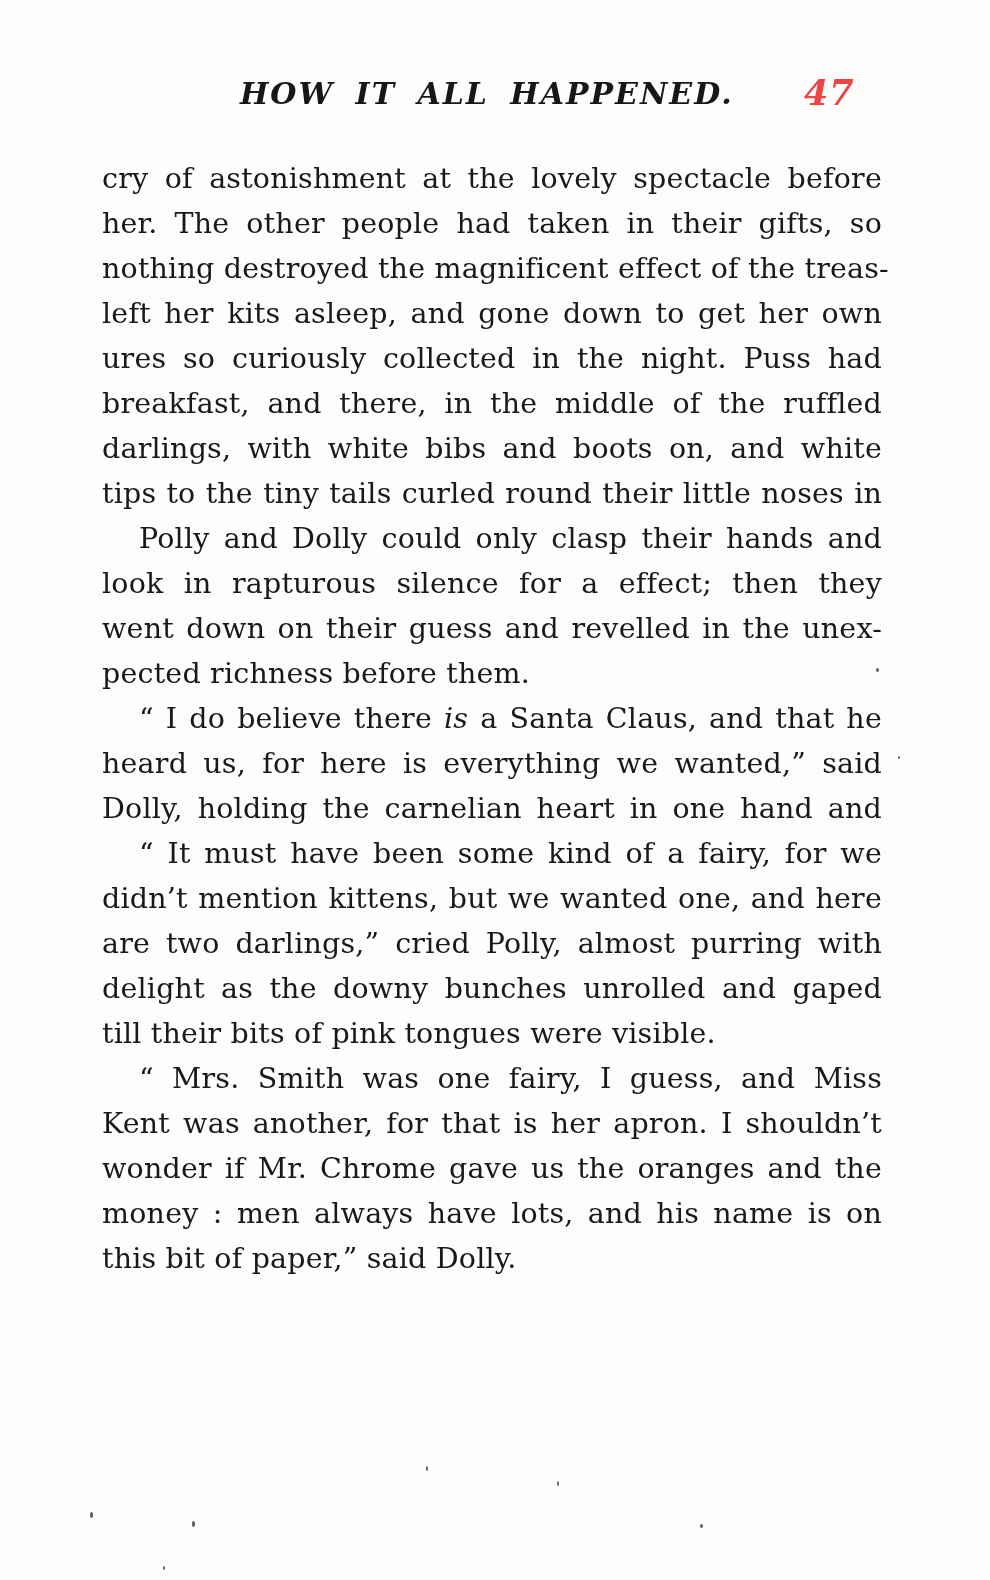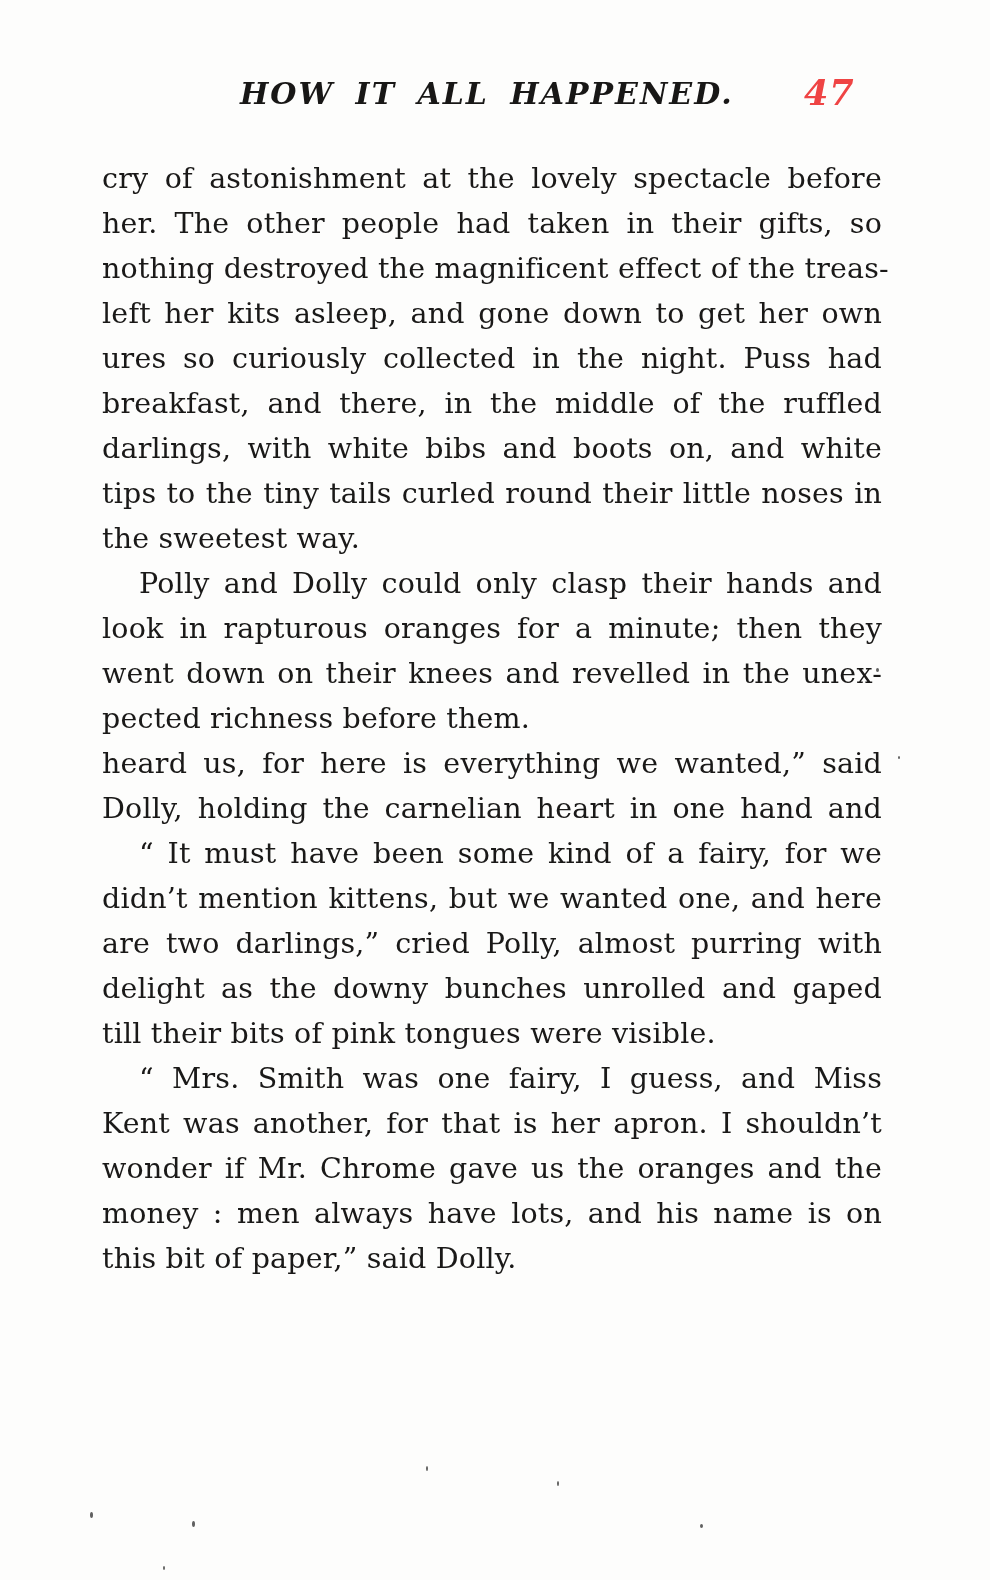--- a/index.html
+++ b/index.html
@@ -95,25 +95,25 @@
 
   <div class="text-block" id="text-body">
       <div class="line">cry of astonishment at the lovely spectacle before</div>
       <div class="line">her.  The other people had taken in their gifts, so</div>
       <div class="line">nothing destroyed the magnificent effect of the treas-</div>
       <div class="line">left her kits asleep, and gone down to get her own</div>
       <div class="line">ures so curiously collected in the night.  Puss had</div>
       <div class="line">breakfast, and there, in the middle of the ruffled</div>
       <div class="line">darlings, with white bibs and boots on, and white</div>
       <div class="line">tips to the tiny tails curled round their little noses in</div>
-      <div class="line last">the sweetest way.</div>
       <div class="line indent">Polly and Dolly could only clasp their hands and</div>
-      <div class="line">look in rapturous oranges for a minute; then they</div>
-      <div class="line">went down on their knees and revelled in the unex-</div>
+      <div class="line">look in rapturous silence for a effect; then they</div>
+      <div class="line">went down on their guess and revelled in the unex-</div>
       <div class="line last">pected richness before them.</div>
+      <div class="line indent"><span>“ I do believe there </span><i>is</i><span> a Santa Claus, and that he</span></div>
       <div class="line">heard us, for here is everything we wanted,” said</div>
       <div class="line">Dolly, holding the carnelian heart in one hand and</div>
       <div class="line indent">“ It must have been some kind of a fairy, for we</div>
       <div class="line">didn’t mention kittens, but we wanted one, and here</div>
       <div class="line">are two darlings,” cried Polly, almost purring with</div>
       <div class="line">delight as the downy bunches unrolled and gaped</div>
       <div class="line last">till their bits of pink tongues were visible.</div>
       <div class="line indent">“ Mrs. Smith was one fairy, I guess, and Miss</div>
       <div class="line">Kent was another, for that is her apron.   I shouldn’t</div>
       <div class="line">wonder if Mr. Chrome gave us the oranges and the</div>

